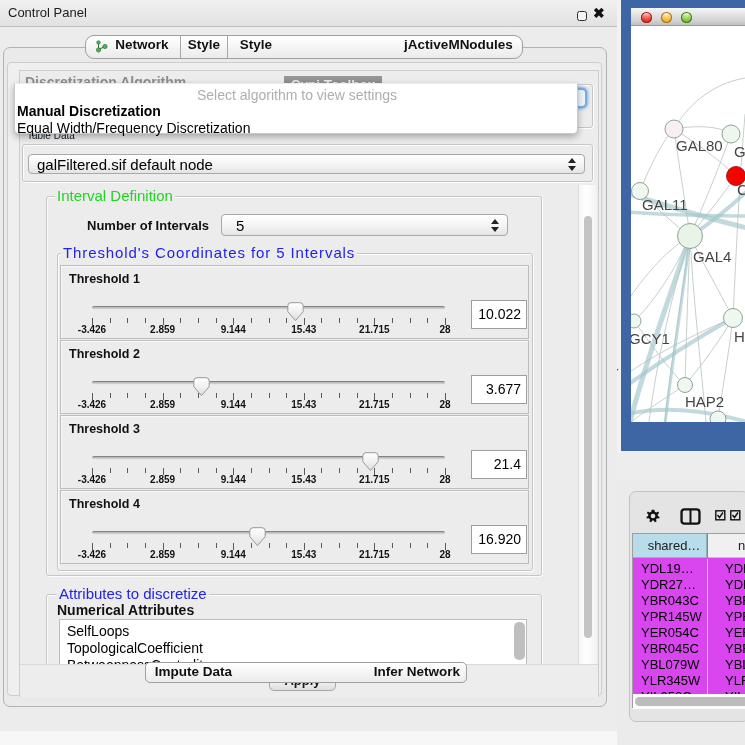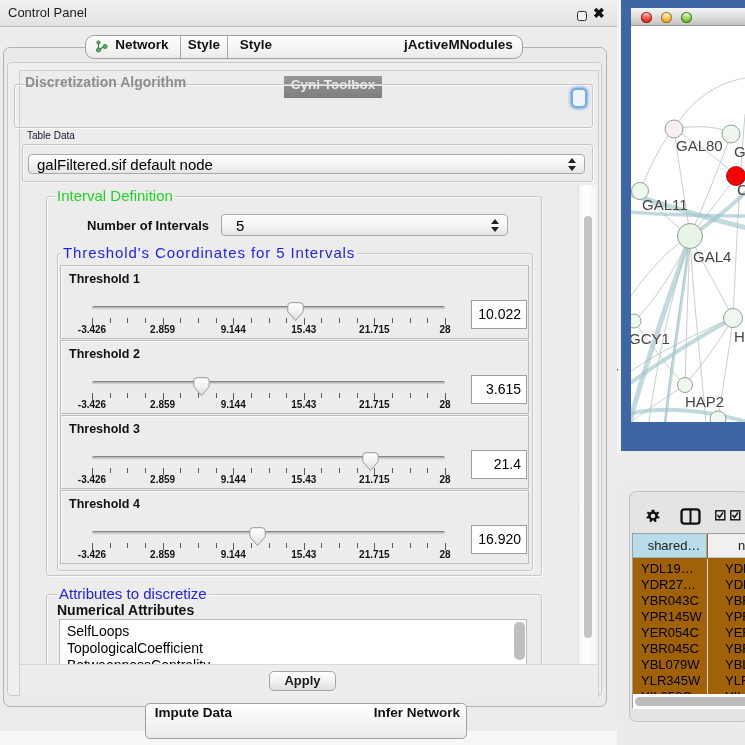--- a/index.html
+++ b/index.html
@@ -103,21 +103,21 @@
 #listsb { position:absolute; left:454px; top:2px; width:11px; height:38px;
   background:#bfbfbf; border-radius:5px; }
 
 
 #applyrow { position:absolute; left:20px; top:664px; width:578px; height:33px; background:#ededed; }
 #applybtn { position:absolute; left:269px; top:671px; width:67px; height:20px;
   background:linear-gradient(#ffffff,#f0f0f0 55%,#dedede); border:1px solid #a5a5a5; border-radius:5px;
   font-size:13px; font-weight:bold; color:#1a1a1a; text-align:center; line-height:18px; }
 
 
-#bottabs { position:absolute; left:145px; top:703px; width:322px; height:36px;
+#bottabs { position:absolute; left:145px; top:662px; width:322px; height:21px;
   background:linear-gradient(#ffffff,#ebebeb); border:1px solid #9f9f9f; border-radius:5px;
   font-size:13.5px; font-weight:bold; color:#111; }
 #bseg2 { position:absolute; left:95px; top:0; width:126px; height:20px;
   background:linear-gradient(#969696,#7e7e7e); color:#e9e9e9; }
 .bseg { position:absolute; top:0; height:20px; line-height:18px; text-align:center; }
 
 
 #gapcol { position:absolute; left:608px; top:0; width:13px; height:453px; background:#f2f2f2; }
 #grip { position:absolute; left:615px; top:368px; width:4px; height:7px; }
 #botstrip { position:absolute; left:0; top:731px; width:617px; height:14px; background:#f7f7f7; }
@@ -128,21 +128,21 @@
 .tl { position:absolute; top:3.5px; width:11px; height:11px; border-radius:50%; }
 #netcanvas { position:absolute; left:10px; top:26px; width:114px; height:396px; background:#ffffff; overflow:hidden; }
 
 #tptitle { position:absolute; left:617px; top:453px; width:128px; height:28px;
   background:linear-gradient(#f0f0f0,#e2e2e2); border-bottom:1px solid #bfbfbf;
   font-size:13px; color:#1c1c1c; line-height:27px; padding-left:17px; }
 #tpbg { position:absolute; left:617px; top:481px; width:128px; height:264px; background:#ebebeb; }
 #tppanel { position:absolute; left:629px; top:491px; width:120px; height:231px;
   background:#e4e4e4; border:1px solid #c2c2c2; border-radius:7px; }
 #tablebox { position:absolute; left:632px; top:533px; width:113px; height:175px;
-  background:#a16207; border:1px solid #9e9e9e; border-right:none; font-size:13px; }
+  background:#d946ef; border:1px solid #9e9e9e; border-right:none; font-size:13px; }
 #th1 { position:absolute; left:0; top:0; width:74px; height:24px; background:#b9dcea;
   border-right:1px solid #8fb0bd; border-bottom:1px solid #98b4c0;
   text-align:center; text-indent:9px; line-height:24px; color:#222; }
 #th2 { position:absolute; left:75px; top:0; width:38px; height:24px; background:#f0f0f0;
   border-bottom:1px solid #c2c2c2; color:#222; overflow:hidden; }
 .trow { position:absolute; left:8px; width:105px; height:16px; color:#000; white-space:nowrap; overflow:hidden; }
 .c2 { position:absolute; left:84px; }
 #hsb { position:absolute; left:0; top:160px; width:113px; height:15px; background:#fdfdfd; }
 #hsbthumb { position:absolute; left:2px; top:3px; width:115px; height:9px; background:#bcbcbc; border-radius:4.5px; }
 </style></head>
@@ -283,21 +283,21 @@
 <defs>
               <linearGradient id="tg60340" x1="0" y1="0" x2="0" y2="1">
 <stop offset="0" stop-color="#ffffff"></stop>
                 <stop offset="0.55" stop-color="#efefef"></stop>
                 <stop offset="1" stop-color="#dcdcdc"></stop>
               </linearGradient>
             </defs>
 <path d="M4,0.7 L13,0.7 Q16.2,0.7 16.2,3.9 L16.2,9.6 L8.5,18.6 L0.8,9.6 L0.8,3.9 Q0.8,0.7 4,0.7 Z" fill="url(#tg60340)" stroke="#989898" stroke-width="1"></path>
 </svg>
 <div class="valbox">
-            <span>3.615</span>
+            <span>3.677</span>
           </div>
 </div>
         <div class="tpanel" style="left:40px;top:230px;width:469px;height:74px">
 <div class="ptitle">Threshold 3</div>
 <div class="strack" style="left:31px;top:40px;width:353px"></div>
 <div class="tick" style="left:31.0px;top:52px;height:7px"></div>
           <div class="tick" style="left:48.6px;top:52px;height:5px"></div>
           <div class="tick" style="left:66.3px;top:52px;height:5px"></div>
           <div class="tick" style="left:84.0px;top:52px;height:5px"></div>
           <div class="tick" style="left:101.6px;top:52px;height:7px"></div>
@@ -397,20 +397,25 @@
 
     <div id="applyrow"></div>
     <div style="position:absolute;left:20px;top:664px;width:578px;height:1px;background:#d9d9d9"></div>
     <div id="applybtn">Apply</div>
 
     <div id="bottabs">
       <div class="bseg" style="left:0;width:95px">Impute Data</div>
       <div class="bseg" style="left:221px;width:100px">Infer Network</div>
     </div>
 
+    <div id="popup">
+      <div id="popgrey">Select algorithm to view settings</div>
+      <div id="popb">Manual Discretization</div>
+      <div id="popn">Equal Width/Frequency Discretization</div>
+    </div>
   </div>
 
   <div id="netwin">
     <div id="nettitle">
       <div class="tl" style="left:10px;background:radial-gradient(circle at 50% 25%,#ff9d96,#ed3e34 55%,#c01c15);box-shadow:inset 0 0 0 1px #94211b, inset 0 2px 2px rgba(255,255,255,.65)"></div>
       <div class="tl" style="left:30px;background:radial-gradient(circle at 50% 25%,#ffe9ad,#f5b63c 55%,#d18f1f);box-shadow:inset 0 0 0 1px #9a7317, inset 0 2px 2px rgba(255,255,255,.65)"></div>
       <div class="tl" style="left:50px;background:radial-gradient(circle at 50% 25%,#d6f2b4,#84c943 55%,#549420);box-shadow:inset 0 0 0 1px #47771a, inset 0 2px 2px rgba(255,255,255,.65)"></div>
     </div>
     <div id="netcanvas">
       <svg width="114" height="396" viewBox="0 0 114 396">

